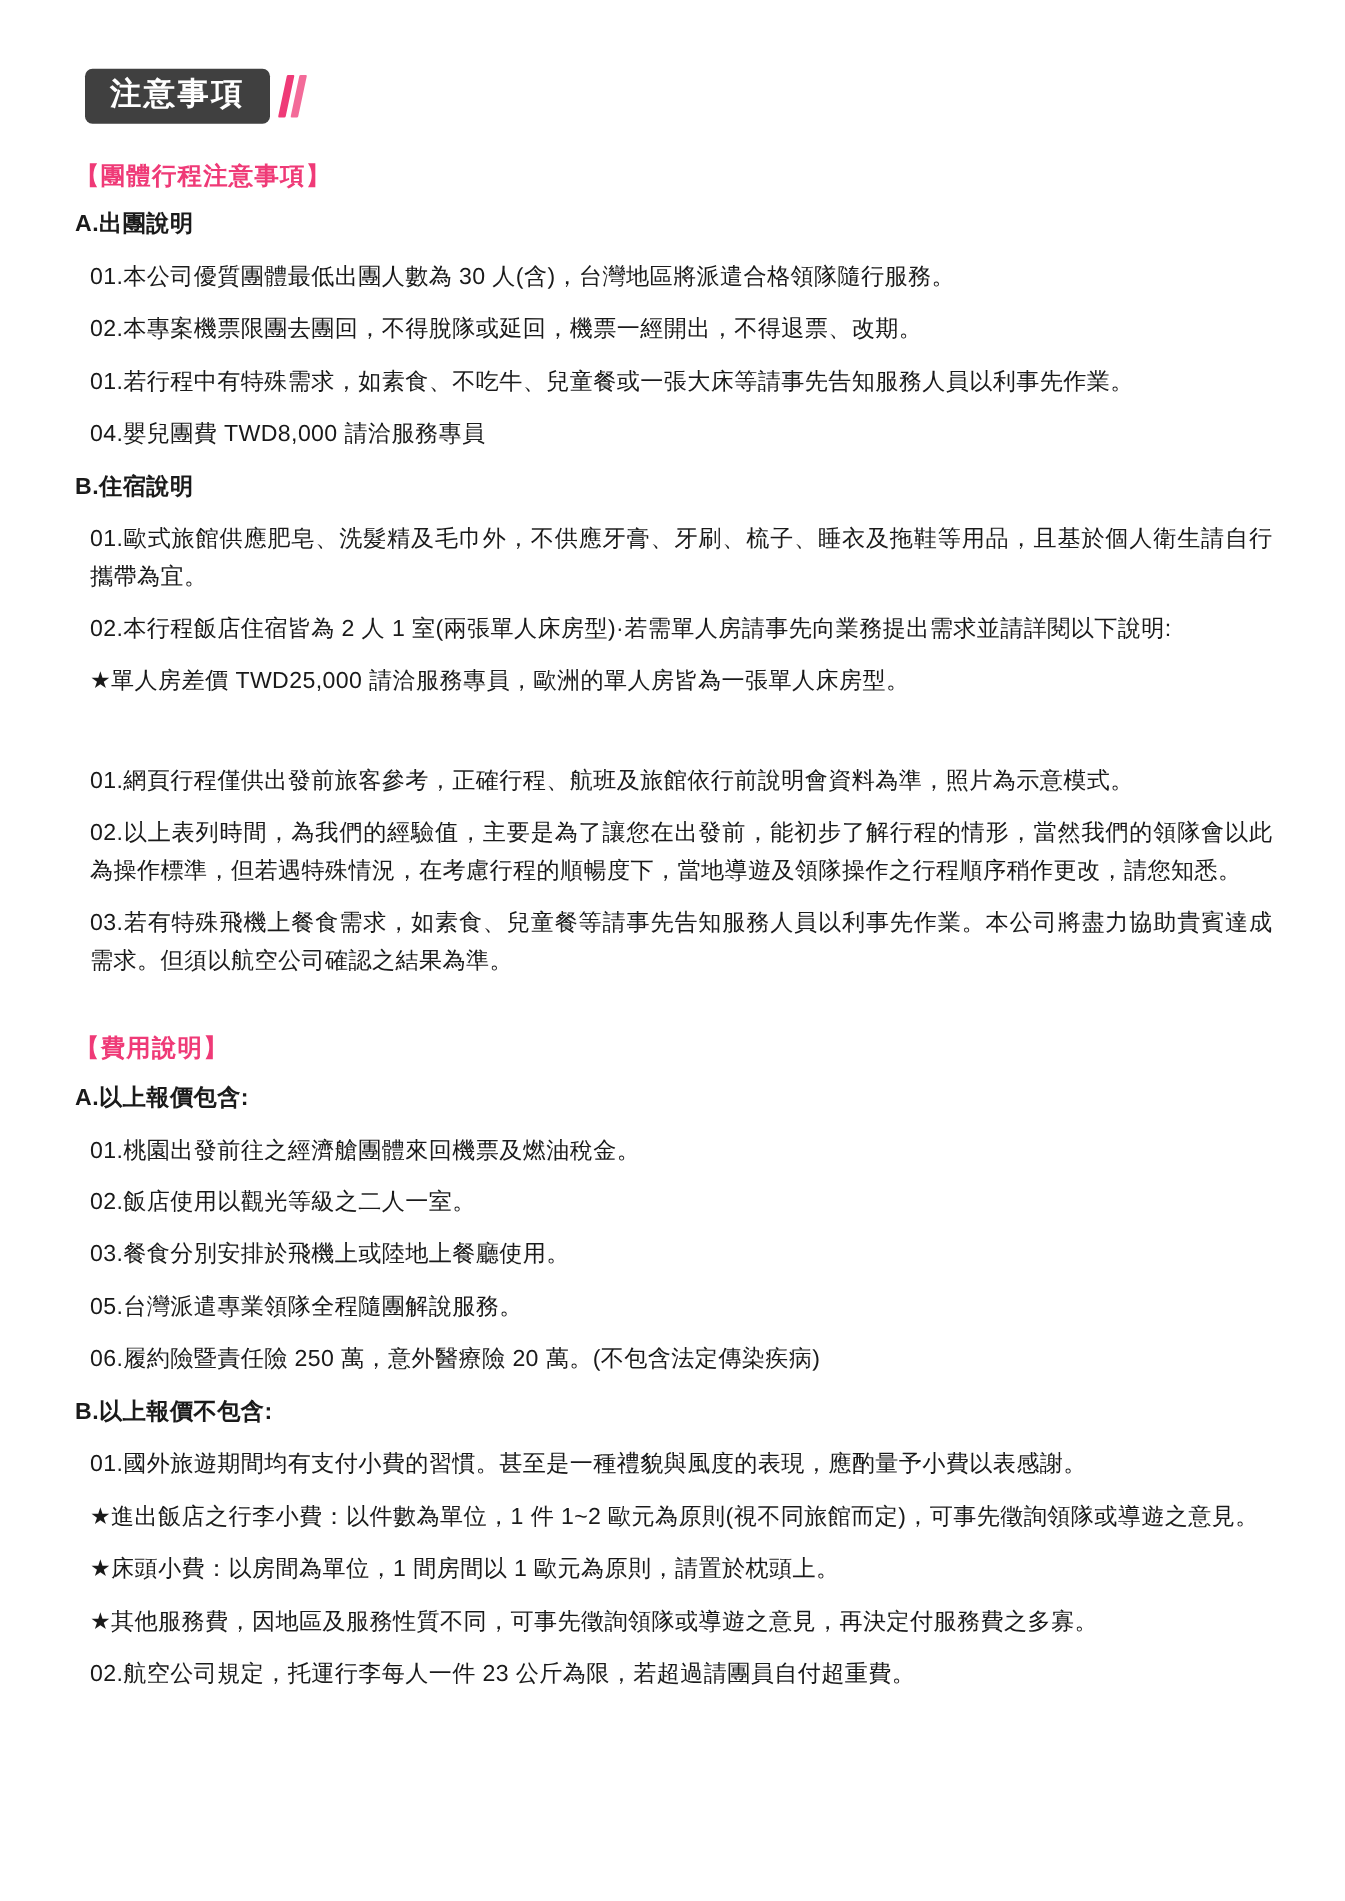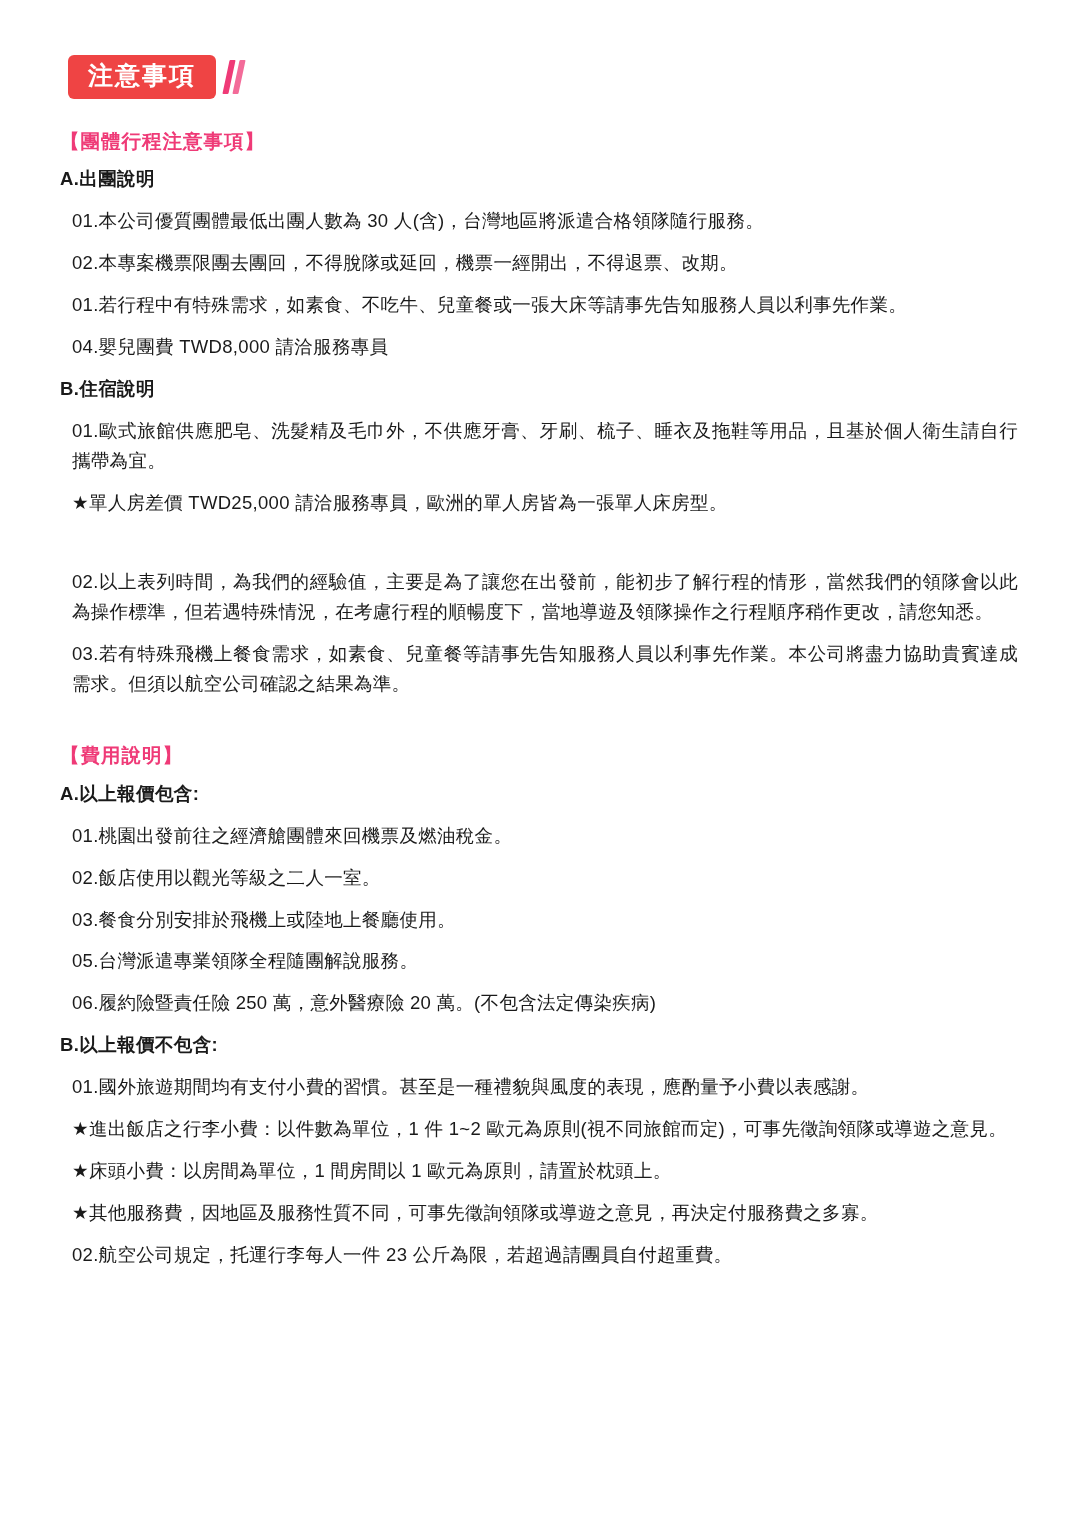--- a/index.html
+++ b/index.html
@@ -23,21 +23,21 @@
   }
 
   
   .title-row {
     display: flex;
     align-items: center;
     margin: 0 0 28px 8px;
   }
   .title-badge {
     display: inline-block;
-    background: #ef4444;
+    background: #404040;
     color: #ffffff;
     font-size: 25px;
     font-weight: bold;
     letter-spacing: 2px;
     padding: 7px 20px 9px 20px;
     border-radius: 6px;
     line-height: 1.1;
   }
   .title-bars {
     display: inline-flex;
@@ -103,24 +103,26 @@
       <div class="group">
         <div class="sub-head">A.出團說明</div>
         <p class="line">01.本公司優質團體最低出團人數為 30 人(含)，台灣地區將派遣合格領隊隨行服務。</p>
         <p class="line">02.本專案機票限團去團回，不得脫隊或延回，機票一經開出，不得退票、改期。</p>
         <p class="line">01.若行程中有特殊需求，如素食、不吃牛、兒童餐或一張大床等請事先告知服務人員以利事先作業。</p>
         <p class="line">04.嬰兒團費 TWD8,000 請洽服務專員</p>
       </div>
       <div class="group">
         <div class="sub-head">B.住宿說明</div>
         <p class="line">01.歐式旅館供應肥皂、洗髮精及毛巾外，不供應牙膏、牙刷、梳子、睡衣及拖鞋等用品，且基於個人衛生請自行攜帶為宜。</p>
+        <p class="line">02.本行程飯店住宿皆為 2 人 1 室(兩張單人床房型)·若需單人房請事先向業務提出需求並請詳閱以下說明:</p>
         <p class="line">★單人房差價 TWD25,000  請洽服務專員，歐洲的單人房皆為一張單人床房型。</p>
       </div>
       <div class="blank-line"></div>
       <div class="group">
+        <p class="line">01.網頁行程僅供出發前旅客參考，正確行程、航班及旅館依行前說明會資料為準，照片為示意模式。</p>
         <p class="line">02.以上表列時間，為我們的經驗值，主要是為了讓您在出發前，能初步了解行程的情形，當然我們的領隊會以此為操作標準，但若遇特殊情況，在考慮行程的順暢度下，當地導遊及領隊操作之行程順序稍作更改，請您知悉。</p>
         <p class="line">03.若有特殊飛機上餐食需求，如素食、兒童餐等請事先告知服務人員以利事先作業。本公司將盡力協助貴賓達成需求。但須以航空公司確認之結果為準。</p>
       </div>
       <div class="sec-spacer"></div>
       <div class="section-head">【費用說明】</div>
       <div class="group">
         <div class="sub-head">A.以上報價包含:</div>
         <p class="line">01.桃園出發前往之經濟艙團體來回機票及燃油稅金。</p>
         <p class="line">02.飯店使用以觀光等級之二人一室。</p>
         <p class="line">03.餐食分別安排於飛機上或陸地上餐廳使用。</p>

